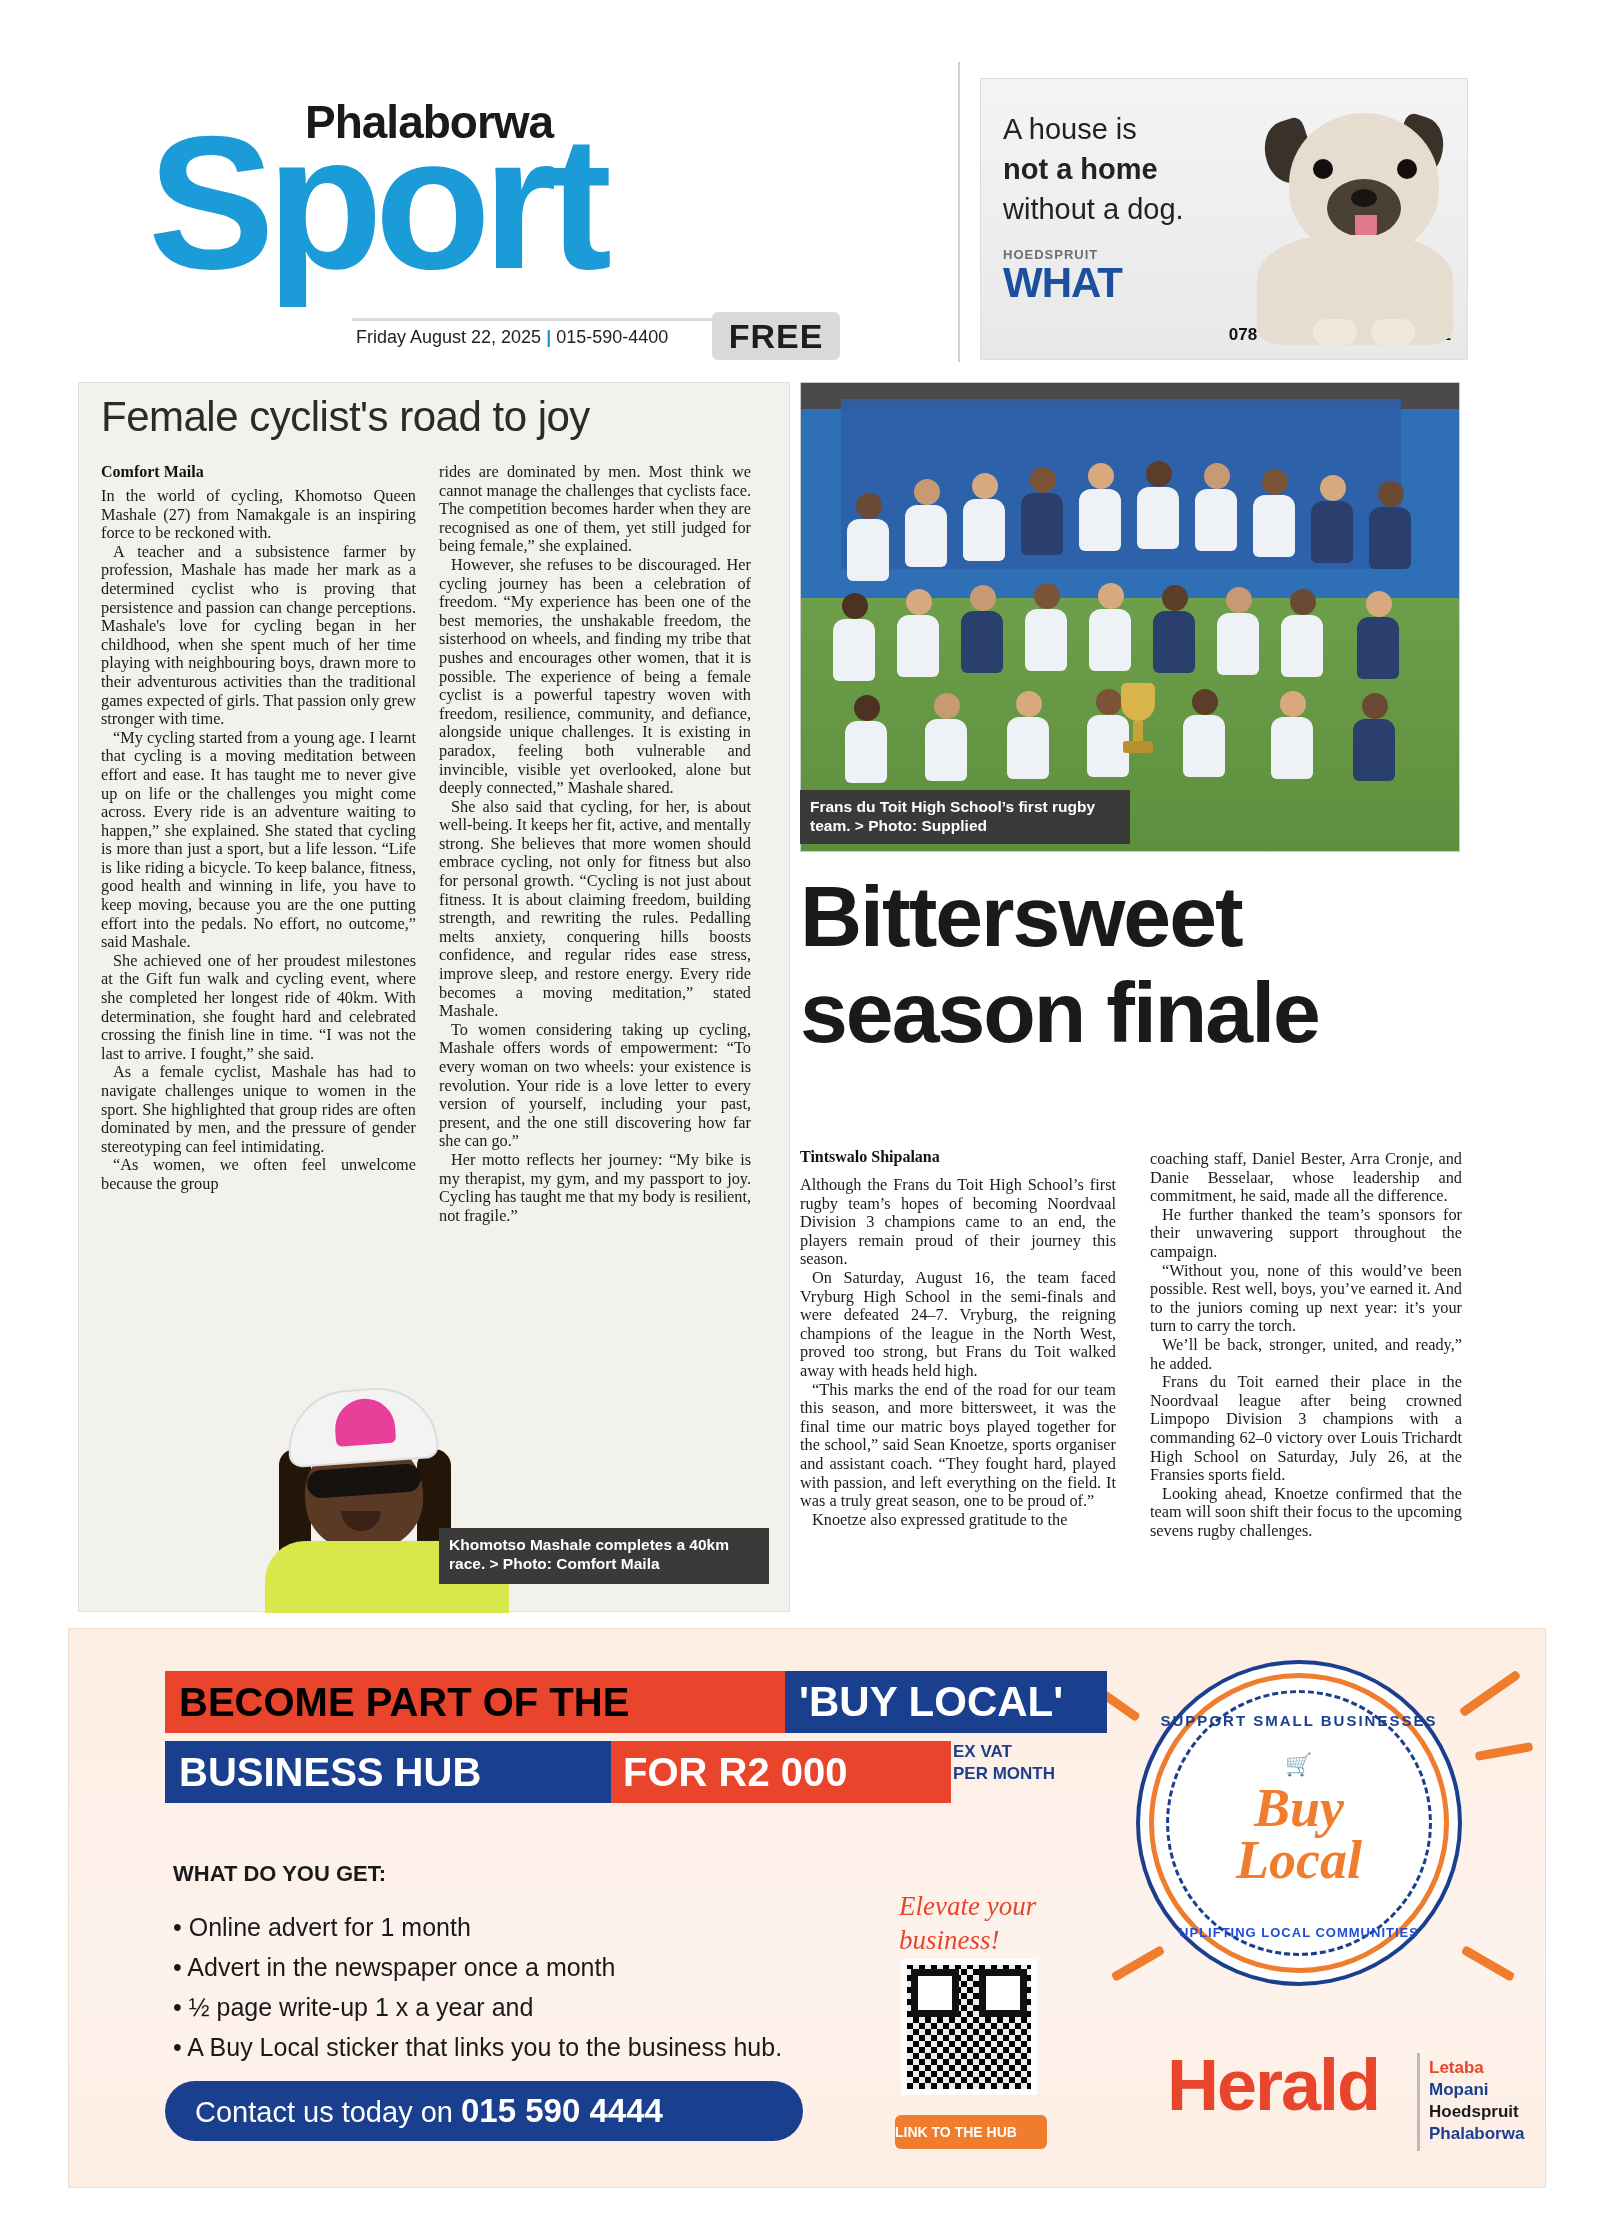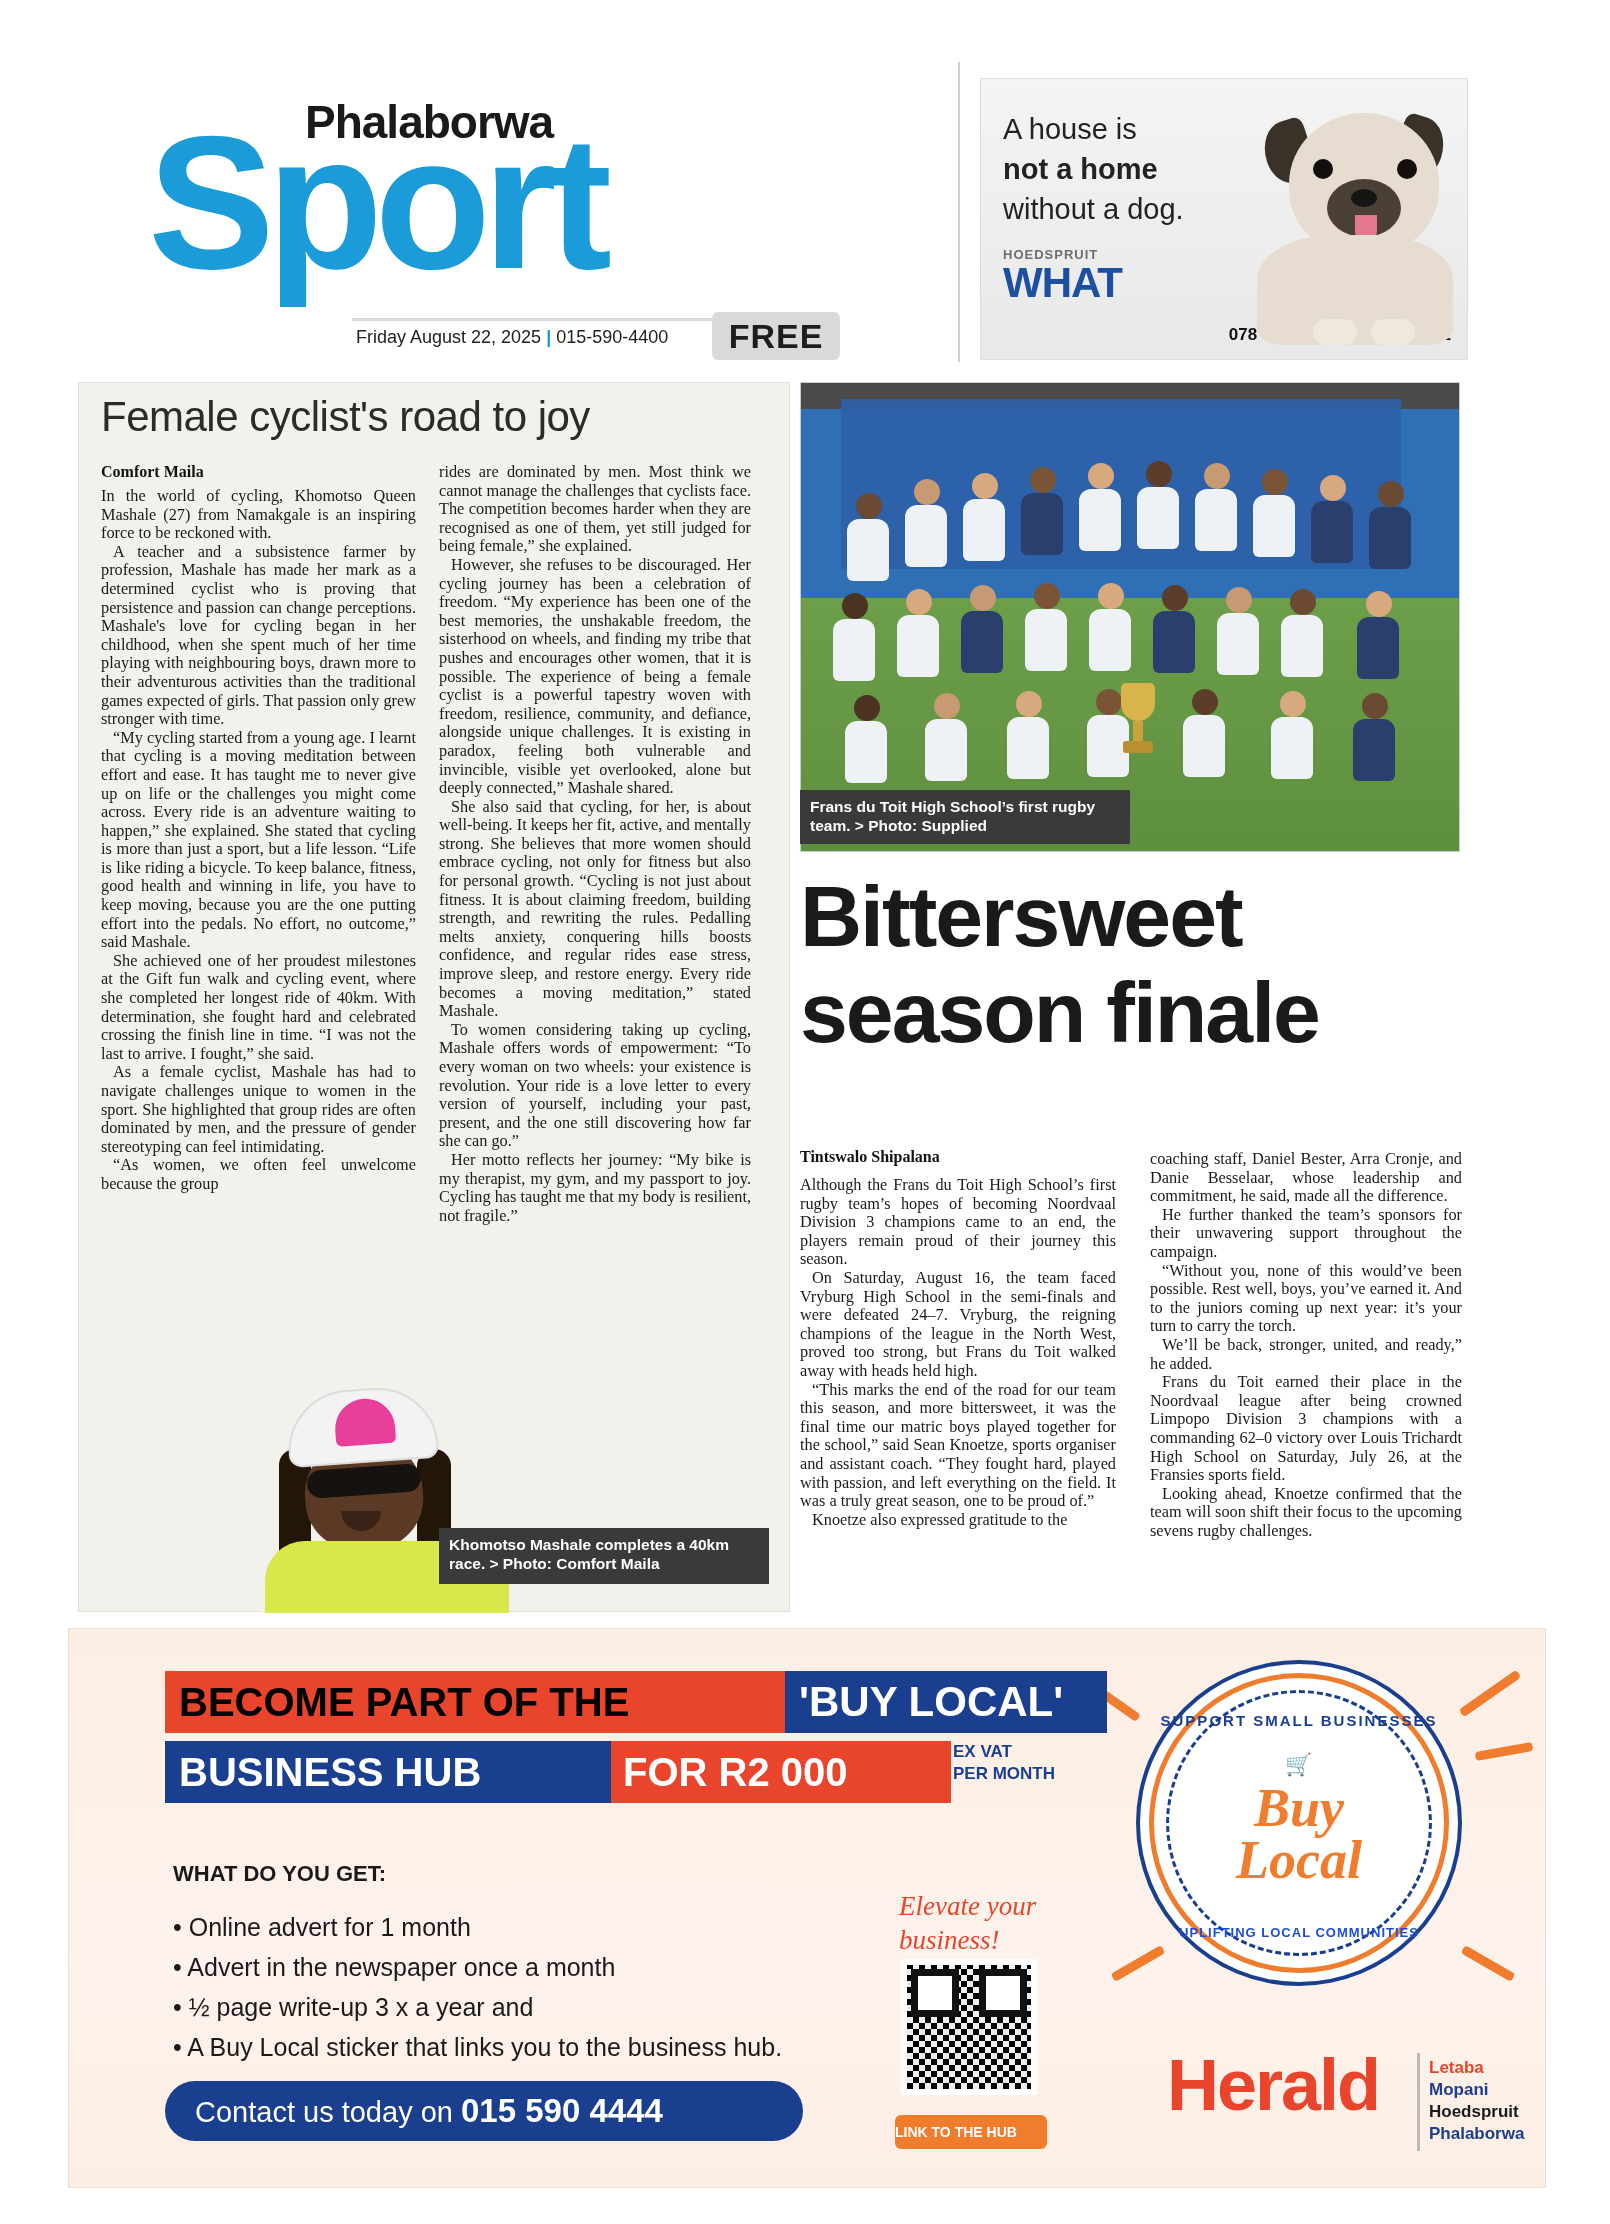--- a/index.html
+++ b/index.html
@@ -649,21 +649,21 @@
   </div>
   <div class="ba-vat">
     <div>EX VAT</div>
     <div>PER MONTH</div>
   </div>
 
   <div class="ba-what">WHAT DO YOU GET:</div>
   <div class="ba-list">
     <div>• Online advert for 1 month</div>
     <div>• Advert in the newspaper once a month</div>
-    <div>• ½ page write-up 3 x a year and</div>
+    <div>• ½ page write-up 1 x a year and</div>
     <div>• A Buy Local sticker that links you to the business hub.</div>
   </div>
 
   <div class="ba-contact">
     <span>Contact us today on</span>
     <b>015 590 4444</b>
   </div>
 
   <div class="ba-elevate">
     <div>Elevate your</div>

